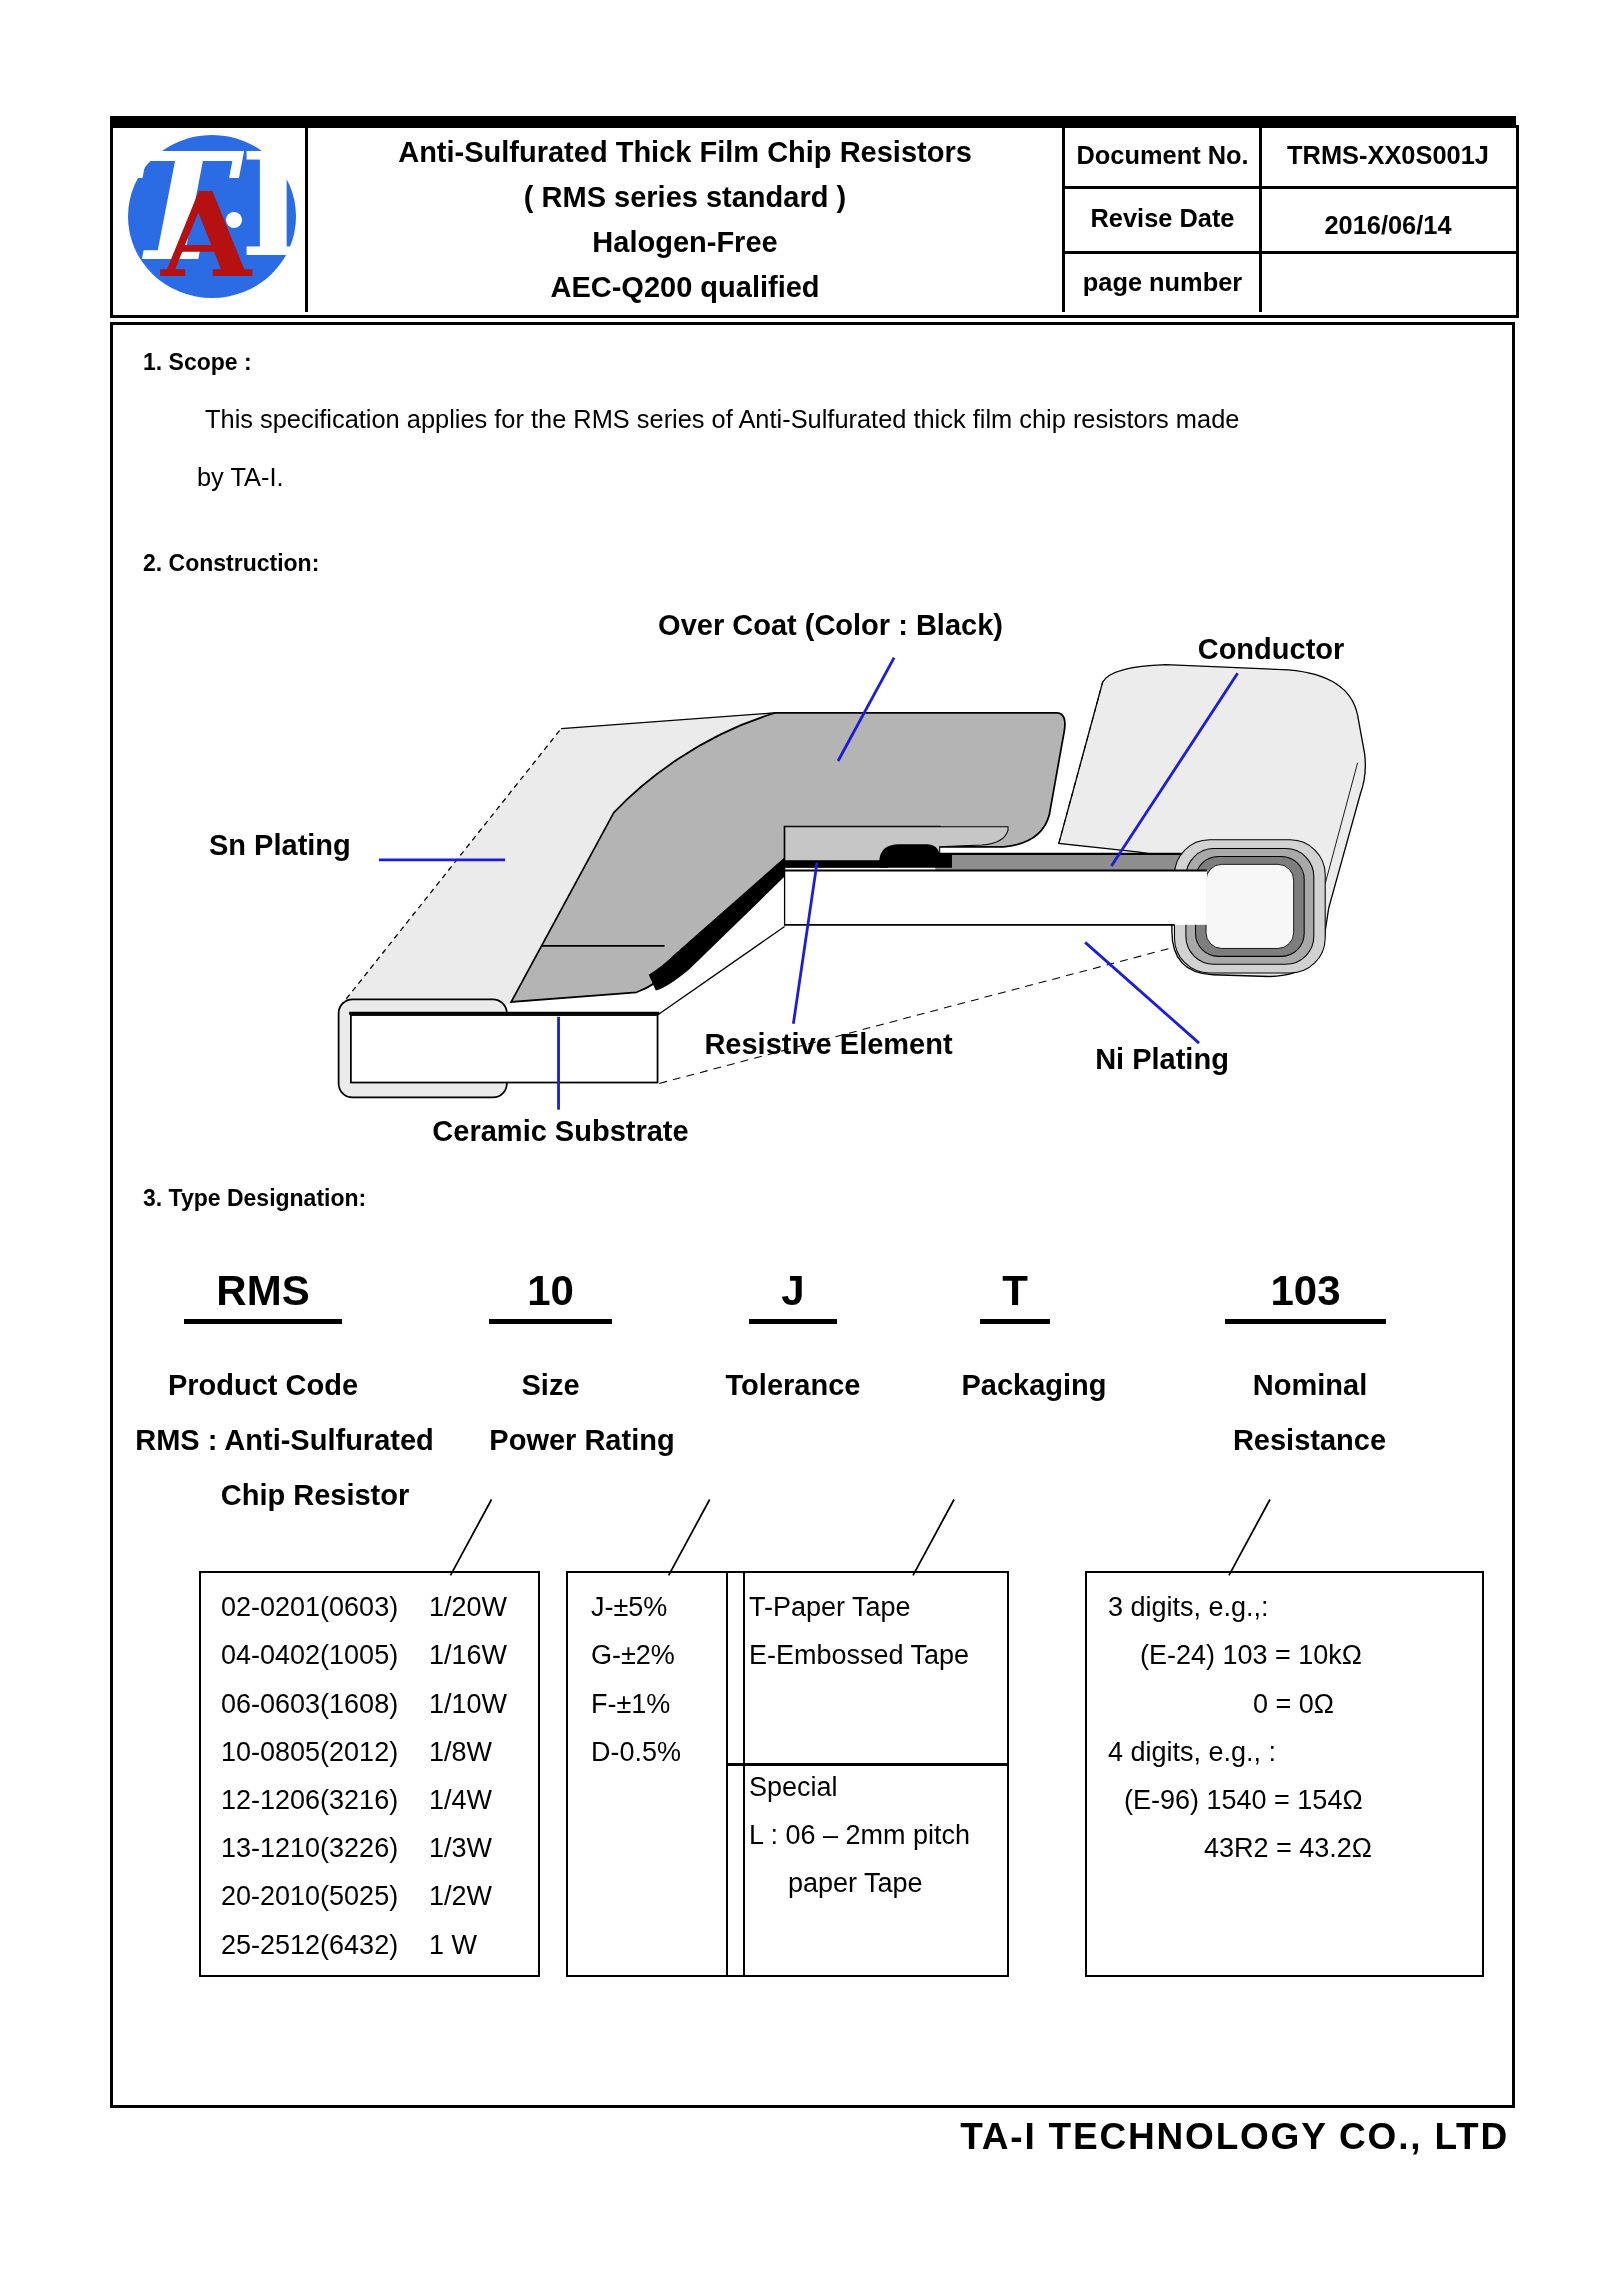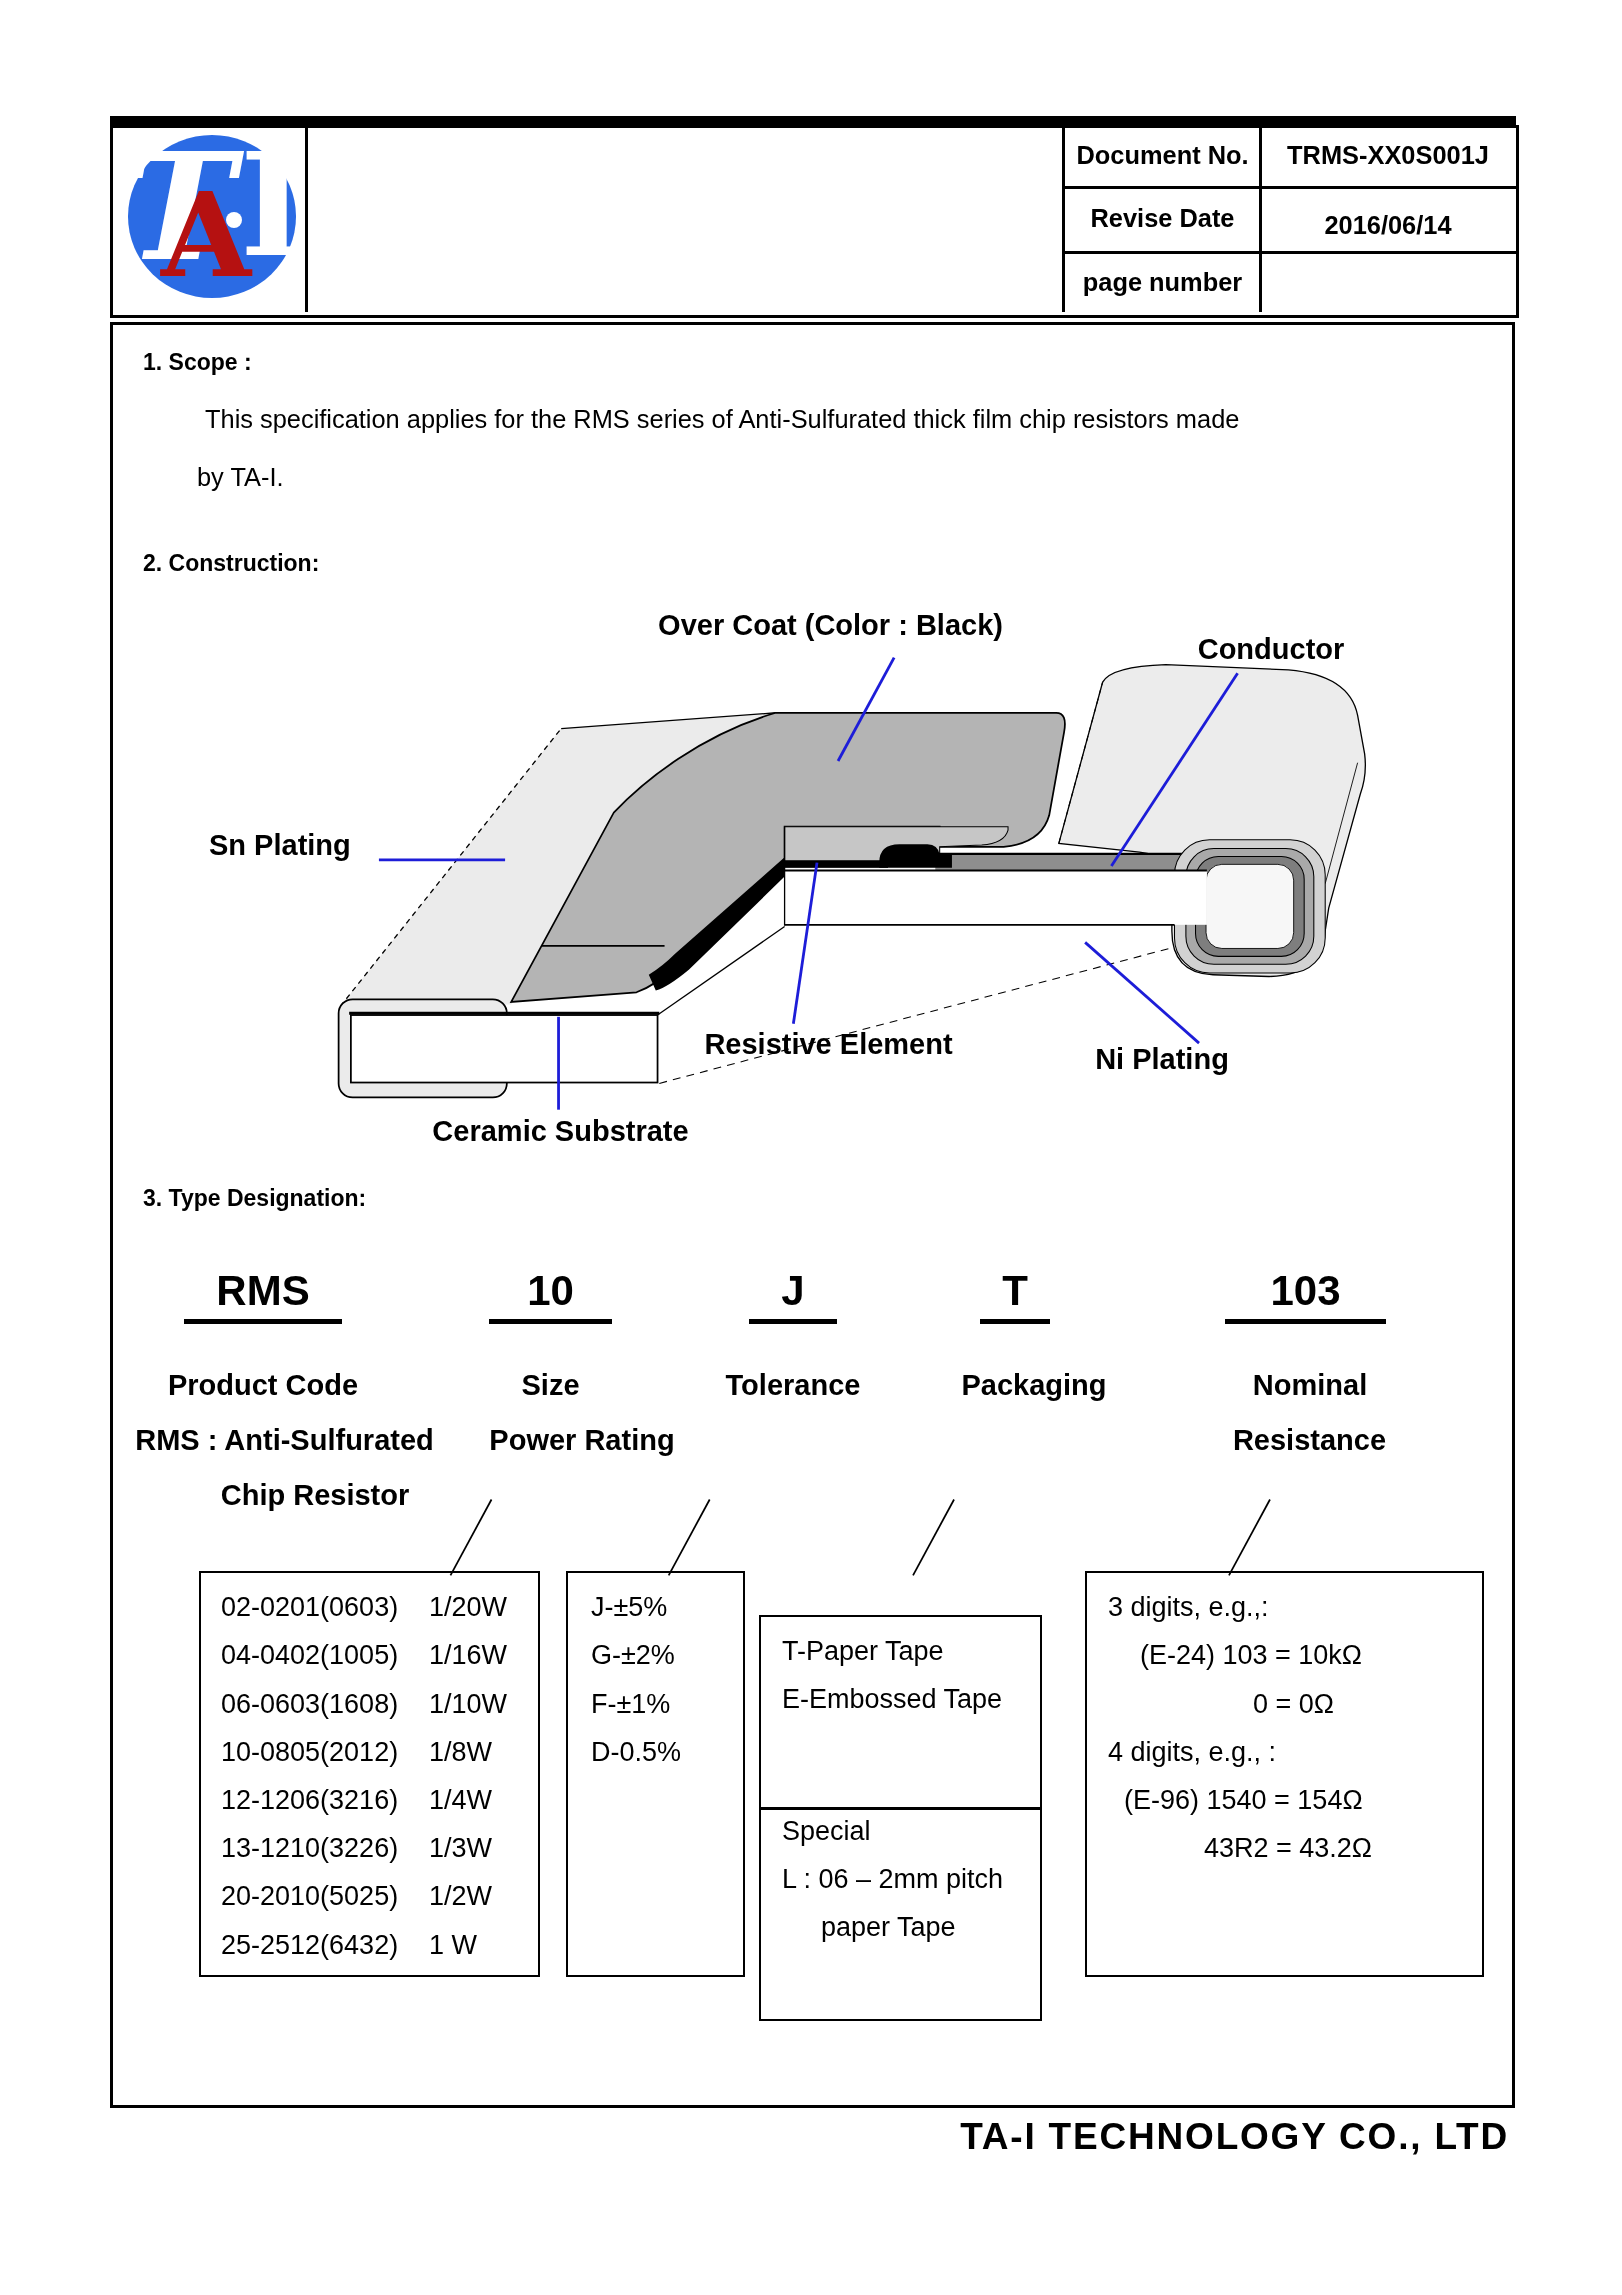--- a/index.html
+++ b/index.html
@@ -56,20 +56,26 @@
   <div class="abs hdr-h2"></div>
 
   <div class="abs logo">
     <div class="logo-circle"></div>
     <div class="logo-t">T</div>
     <div class="logo-i">I</div>
     <div class="logo-dot"></div>
     <div class="logo-a">A</div>
   </div>
 
+  <div class="abs title-cell">
+    <div>Anti-Sulfurated Thick Film Chip Resistors</div>
+    <div>( RMS series standard )</div>
+    <div>Halogen-Free</div>
+    <div>AEC-Q200 qualified</div>
+  </div>
 
   <div class="abs meta-lbl" style="left:1065px;top:125px;">Document No.</div>
   <div class="abs meta-val" style="left:1262px;top:125px;">TRMS-XX0S001J</div>
   <div class="abs meta-lbl" style="left:1065px;top:187px;height:63px;">Revise Date</div>
   <div class="abs meta-val" style="left:1262px;top:187px;height:76px;">2016/06/14</div>
   <div class="abs meta-lbl" style="left:1065px;top:252px;height:60px;">page number</div>
 
   <div class="abs mainbox"></div>
 
   <div class="abs h1" style="left:143px;top:349px;">1. Scope :</div>
@@ -189,21 +195,21 @@
     <div class="trow" style="left:228px;top:357px;">1 W</div>
   </div>
 
   <div class="abs tbox" style="left:566px;top:1571px;width:175px;height:402px;">
     <div class="trow" style="left:23px;top:19px;">J-±5%</div>
     <div class="trow" style="left:23px;top:67px;">G-±2%</div>
     <div class="trow" style="left:23px;top:116px;">F-±1%</div>
     <div class="trow" style="left:23px;top:164px;">D-0.5%</div>
   </div>
 
-  <div class="abs tbox" style="left:759px;top:1571px;width:279px;height:402px;margin-top:44px;">
+  <div class="abs tbox" style="left:726px;top:1571px;width:279px;height:402px;">
     <div class="trow" style="left:21px;top:19px;">T-Paper Tape</div>
     <div class="trow" style="left:21px;top:67px;">E-Embossed Tape</div>
     <div class="abs" style="left:0;top:190px;width:279px;height:2.6px;background:#000;"></div>
     <div class="trow" style="left:21px;top:199px;">Special</div>
     <div class="trow" style="left:21px;top:247px;">L : 06 – 2mm pitch</div>
     <div class="trow" style="left:60px;top:295px;">paper Tape</div>
   </div>
 
   <div class="abs tbox" style="left:1085px;top:1571px;width:395px;height:402px;">
     <div class="trow" style="left:21px;top:19px;">3 digits, e.g.,:</div>

